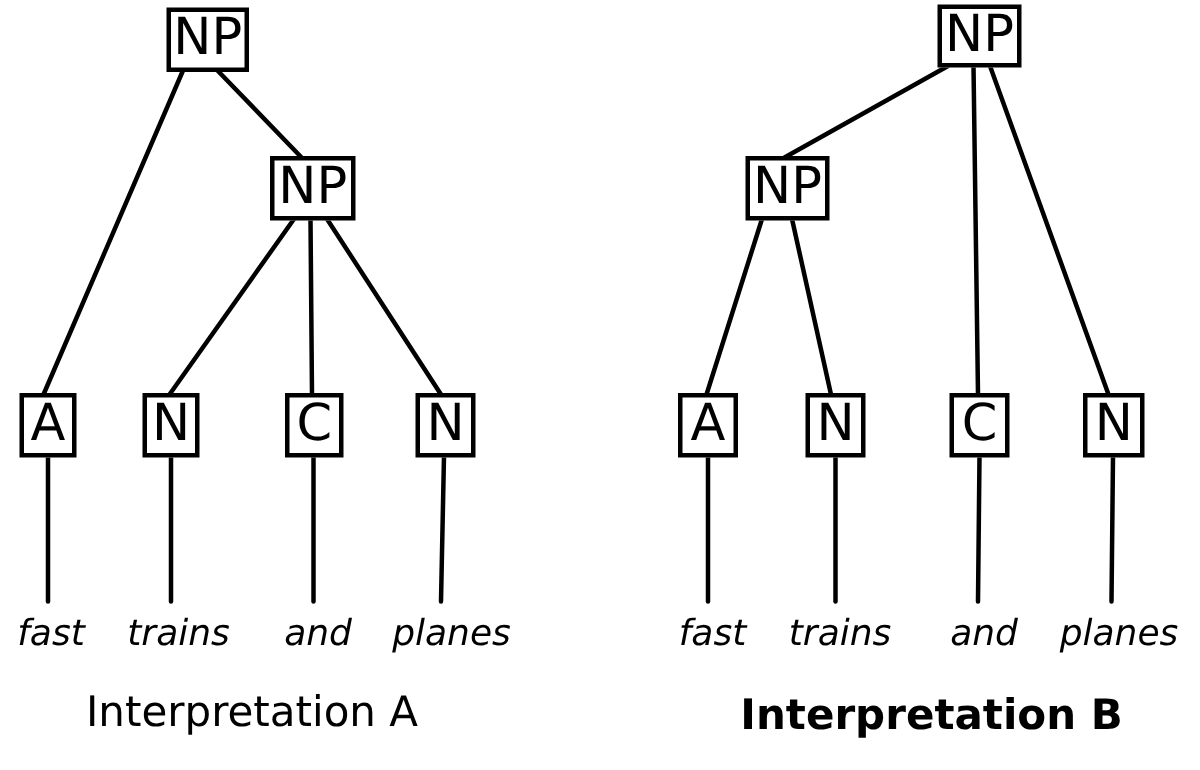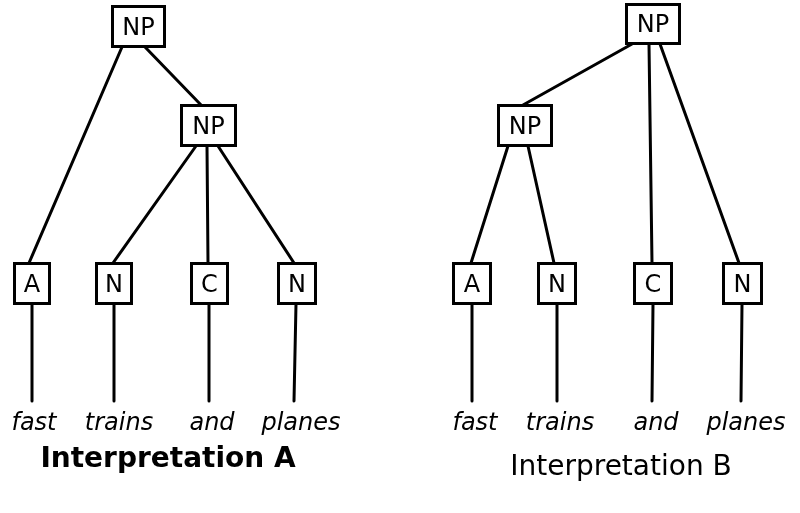--- a/index.html
+++ b/index.html
@@ -21,23 +21,23 @@
     stroke: #000000;
     stroke-width: 3;
     stroke-linecap: round;
   }
   .node {
     position: absolute;
     box-sizing: border-box;
     border: 3px solid #000000;
     background: #ffffff;
     display: flex;
-    align-items: center;
+    align-items: flex-start;
     justify-content: center;
-    font-size: 24px;
+    font-size: 34px;
     line-height: 1;
     color: #000000;
   }
   .word {
     position: absolute;
     transform: translateX(-50%);
     font-style: italic;
     font-size: 24px;
     line-height: 32px;
     white-space: nowrap;
@@ -97,21 +97,21 @@
   </div>
   <div class="node" style="left:277px; top:262px; width:40px; height:43px;">
     <span>N</span>
   </div>
 
   <div class="word" style="left:34px;  top:406px;">fast</div>
   <div class="word" style="left:119px; top:406px;">trains</div>
   <div class="word" style="left:212px; top:406px;">and</div>
   <div class="word" style="left:301px; top:406px;">planes</div>
 
-  <div class="caption" style="left:168px; top:443px;font-weight:bold;">Interpretation A</div>
+  <div class="caption" style="left:168px; top:460px;">Interpretation A</div>
 
   <div class="node" style="left:625px; top:3px;  width:56px; height:42px;">
     <span>NP</span>
   </div>
   <div class="node" style="left:497px; top:104px; width:56px; height:43px;">
     <span>NP</span>
   </div>
   <div class="node" style="left:452px; top:262px; width:40px; height:43px;">
     <span>A</span>
   </div>
@@ -123,15 +123,15 @@
   </div>
   <div class="node" style="left:722px; top:262px; width:41px; height:43px;">
     <span>N</span>
   </div>
 
   <div class="word" style="left:475px; top:406px;">fast</div>
   <div class="word" style="left:560px; top:406px;">trains</div>
   <div class="word" style="left:656px; top:406px;">and</div>
   <div class="word" style="left:746px; top:406px;">planes</div>
 
-  <div class="caption" style="left:621px; top:451px;">Interpretation B</div>
+  <div class="caption" style="left:621px; top:462px;font-weight:bold;">Interpretation B</div>
 
 </div>
 
 </body></html>

